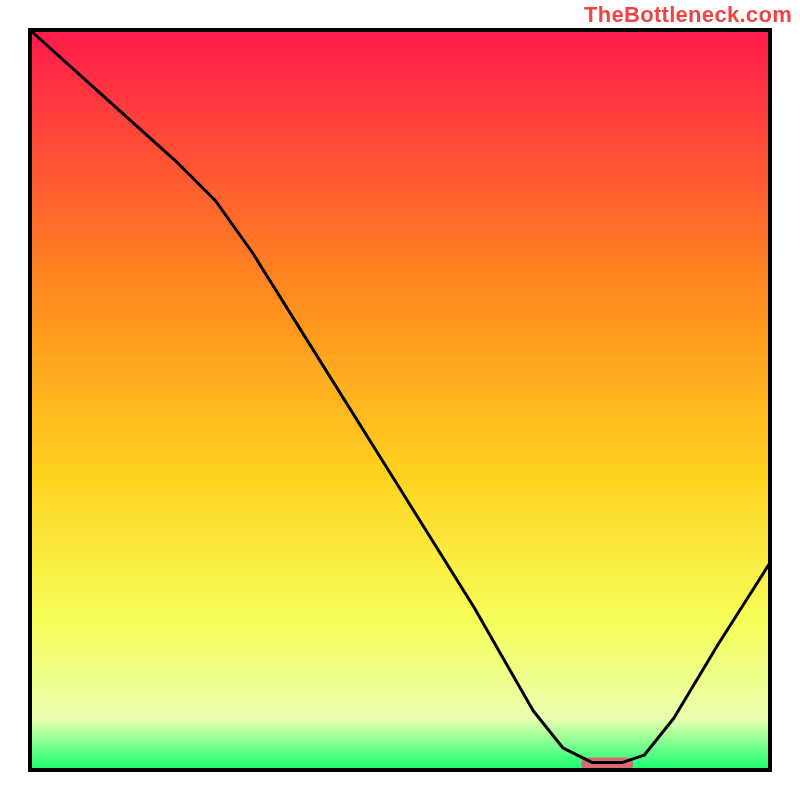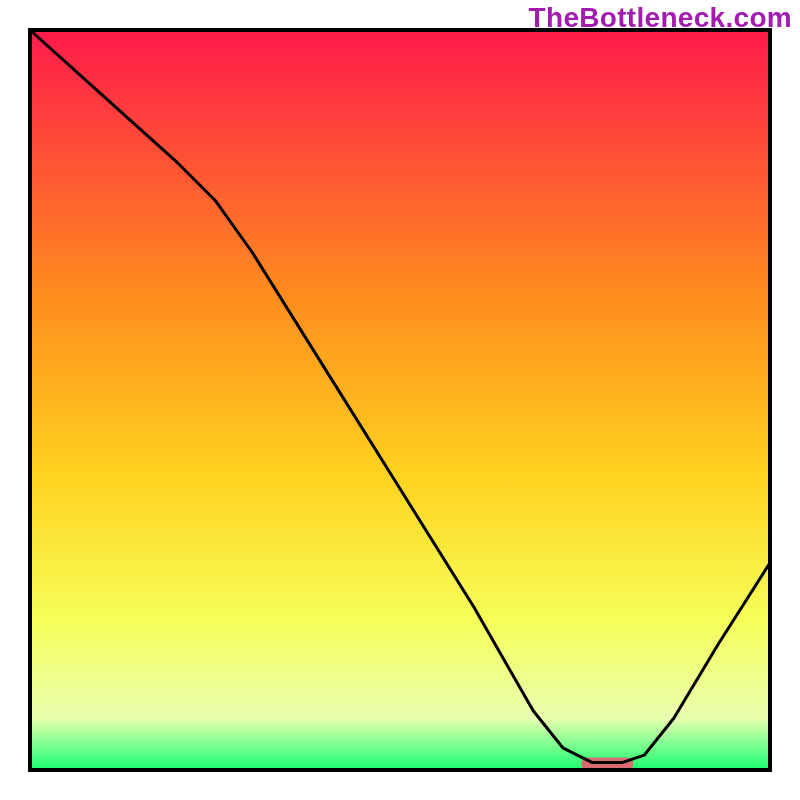--- a/index.html
+++ b/index.html
@@ -13,23 +13,23 @@
   }
   .canvas {
     position: relative;
     width: 800px;
     height: 800px;
   }
   .watermark {
     position: absolute;
     top: 2px;
     right: 8px;
-    font-size: 28px;
+    font-size: 22px;
     font-weight: bold;
-    color: #a21caf;
+    color: #ef4444;
     letter-spacing: 0.3px;
     user-select: none;
     margin-left: 32px;
   }
   svg {
     position: absolute;
     left: 0;
     top: 0;
   }
 </style>

